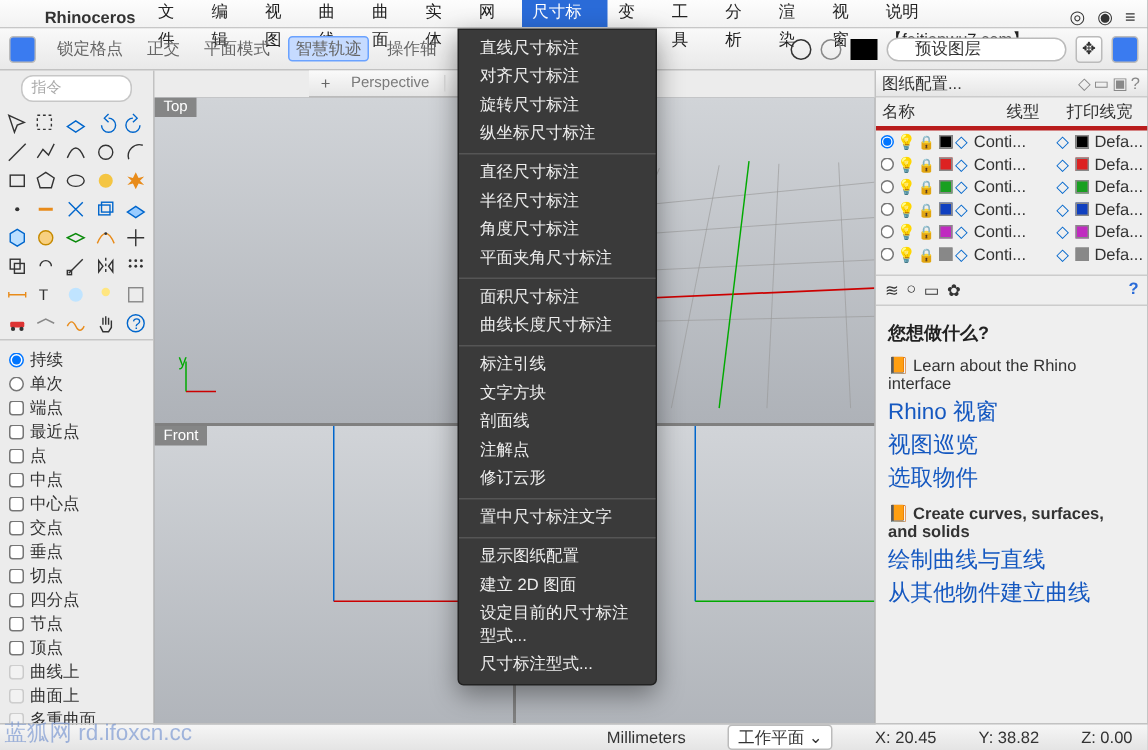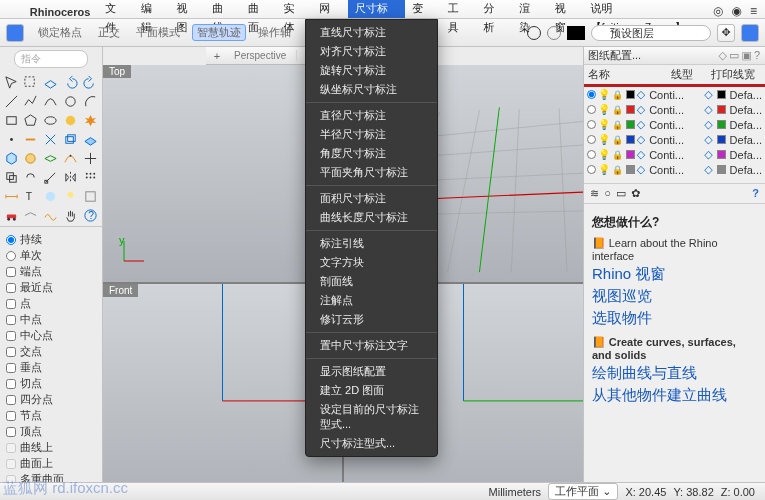--- a/index.html
+++ b/index.html
@@ -54,21 +54,21 @@
 .layer-row{display:flex;align-items:center;padding:1px 3px;gap:2px}
 .sw{width:9px;height:9px;border:1px solid #888}
 .bulb{color:#e2b100;font-size:10px}
 .lock{color:#c69a00;font-size:9px}
 .mid-icons{display:flex;gap:5px;padding:3px 6px;border-top:1px solid #ccc;border-bottom:1px solid #ccc;font-size:11px;color:#888;margin-top:6px}
 .help{padding:6px 8px;overflow:auto;font-size:11px}
 .help h3{font-size:12px;font-weight:700;margin:4px 0;color:#222}
 .help a{display:block;color:#1558c0;margin:3px 0;font-size:15px}
 .help .ico{color:#d08a00;margin-right:3px}
 
-.statusbar{position:absolute;bottom:0;left:0;right:0;height:18px;background:linear-gradient(#f6f6f6,#e4e4e4);border-top:1px solid #c2c2c2;display:flex;align-items:center;justify-content:flex-end;gap:7px;padding:0 10px;font-size:10px;color:#444}
+.statusbar{position:absolute;bottom:0;left:0;right:0;height:18px;background:linear-gradient(#f6f6f6,#e4e4e4);border-top:1px solid #c2c2c2;display:flex;align-items:center;justify-content:flex-end;gap:28px;padding:0 10px;font-size:10px;color:#444}
 .statusbar .sel{border:1px solid #bbb;border-radius:3px;padding:0 6px;background:#fff}
 .watermark{position:absolute;left:3px;bottom:2px;font-size:15px;color:rgba(80,120,200,.5);z-index:4}
 </style>
 </head>
 <body>
 
 <div class="menubar">
   <div class="apple"></div>
   <div class="app-name">Rhinoceros</div>
   <div class="menu-item">文件</div>

